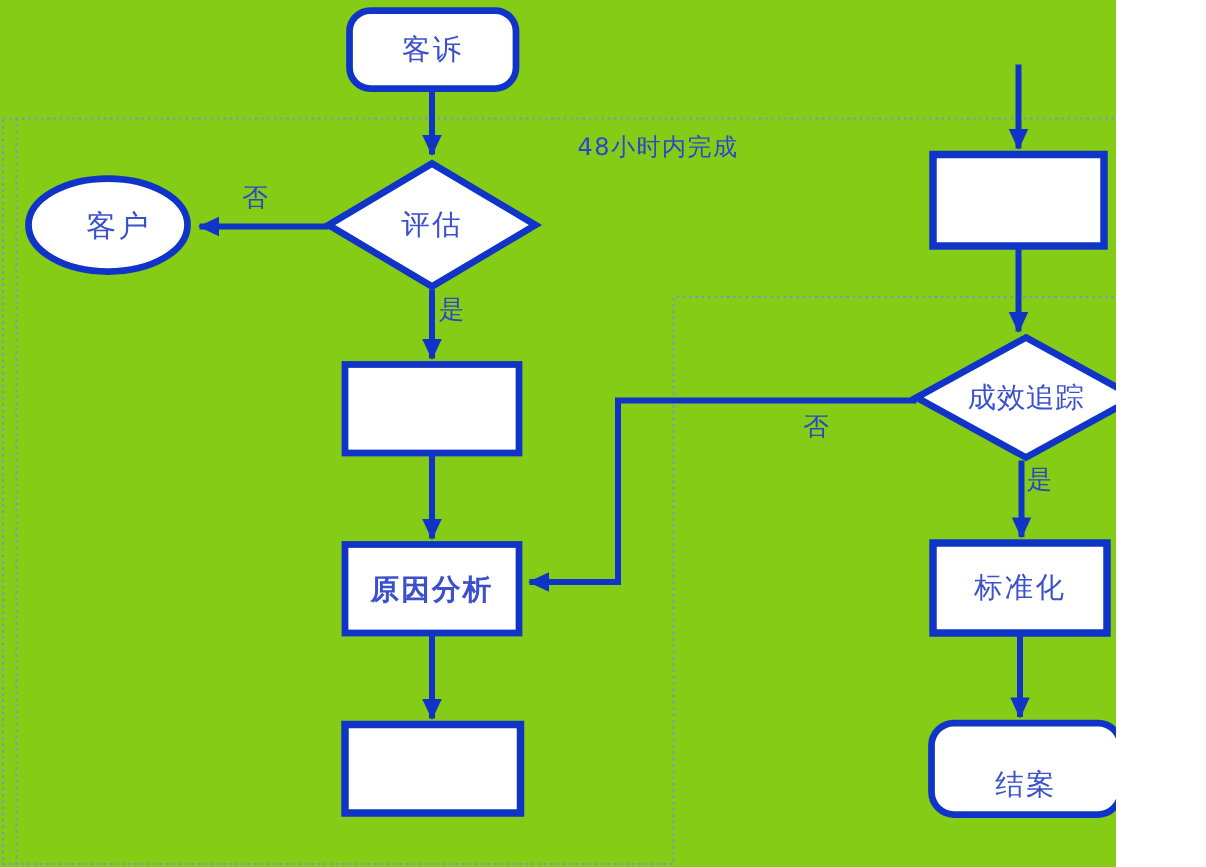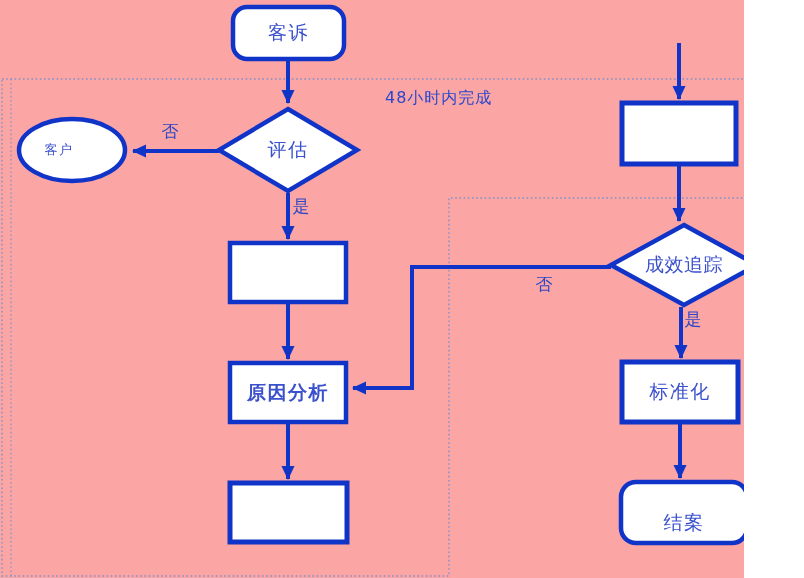--- a/index.html
+++ b/index.html
@@ -5,21 +5,21 @@
   html, body {
     margin: 0;
     padding: 0;
     background: #ffffff;
     font-family: "DejaVu Sans", "Liberation Sans", sans-serif;
   }
   .stage {
     position: relative;
     width: 744px;
     height: 578px;
-    background: #fca5a5;
+    background: #84cc16;
     overflow: hidden;
   }
   .stage svg {
     position: absolute;
     left: 0;
     top: 0;
   }
   .label {
     position: absolute;
     display: flex;
@@ -44,21 +44,21 @@
   .region-label {
     position: absolute;
     left: 385px;
     top: 88px;
     color: #2a46cc;
     font-size: 16px;
     letter-spacing: 1px;
     white-space: nowrap;
     user-select: none;
   }
-  .lbl-customer   { left: 6px;  top: 119px; width: 106px; height: 62px; font-size: 13px; }
+  .lbl-customer   { left: 26px;  top: 119px; width: 106px; height: 62px; font-size: 20px; }
   .lbl-complaint  { left: 233px; top: 7px;   width: 111px; height: 52px; }
   .lbl-evaluate   { left: 219px; top: 110px; width: 138px; height: 80px; font-family: Liberation Mono, monospace; }
   .lbl-project    { left: 230px; top: 243px; width: 116px; height: 59px; }
   .lbl-cause      { left: 230px; top: 363px; width: 116px; height: 59px; font-weight: bold; }
   .lbl-counter    { left: 230px; top: 483px; width: 117px; height: 59px; }
   .lbl-feedback   { left: 622px; top: 103px; width: 114px; height: 61px; }
   .lbl-tracking   { left: 611px; top: 225px; width: 146px; height: 80px; letter-spacing: 0.5px; }
   .lbl-standard   { left: 622px; top: 362px; width: 116px; height: 60px; }
   .lbl-close      { left: 621px; top: 492px; width: 126px; height: 61px; }
   .lbl-eval-no    { left: 156px; top: 119px; width: 28px; height: 24px; }

